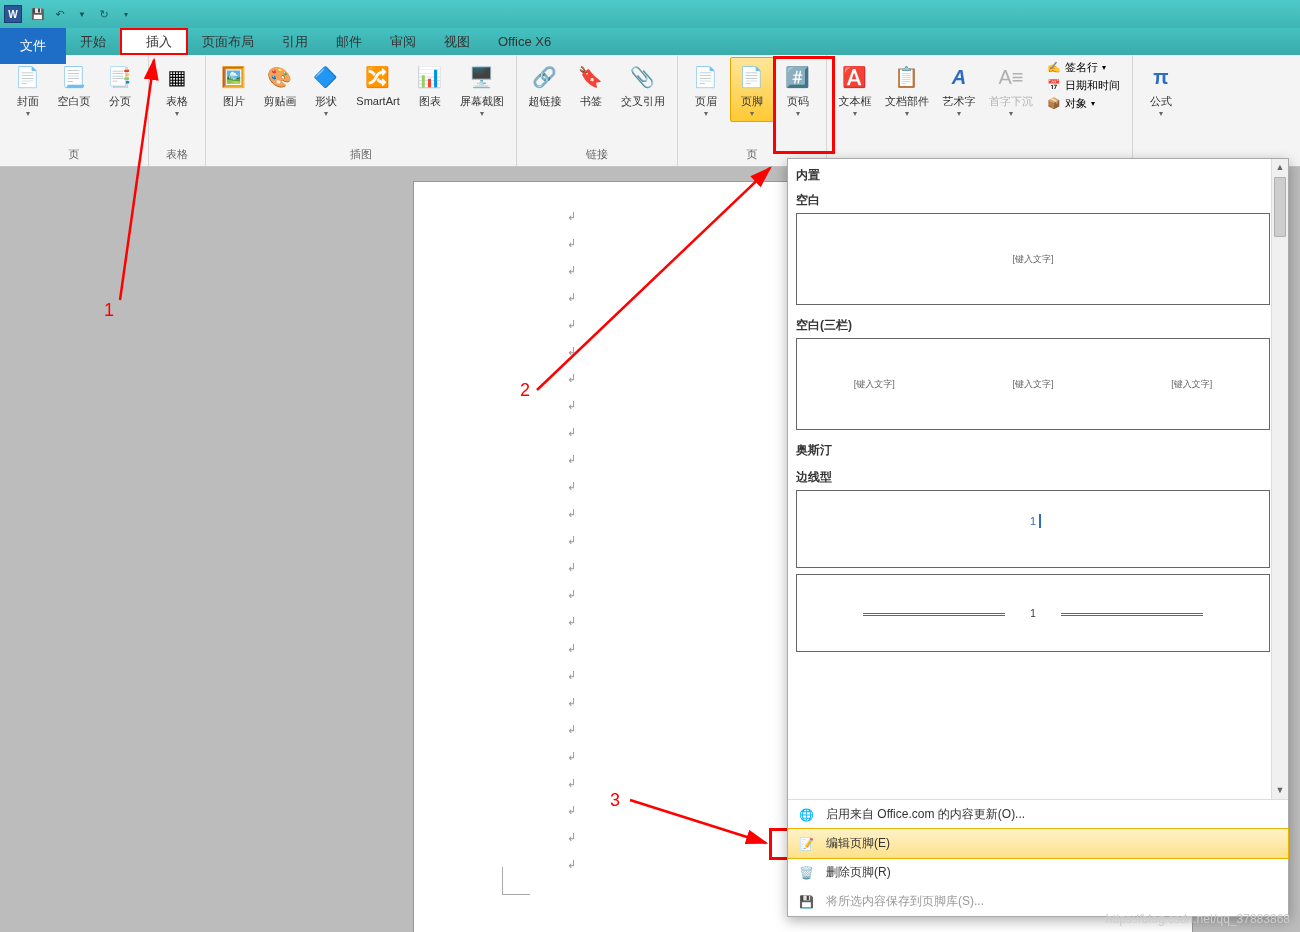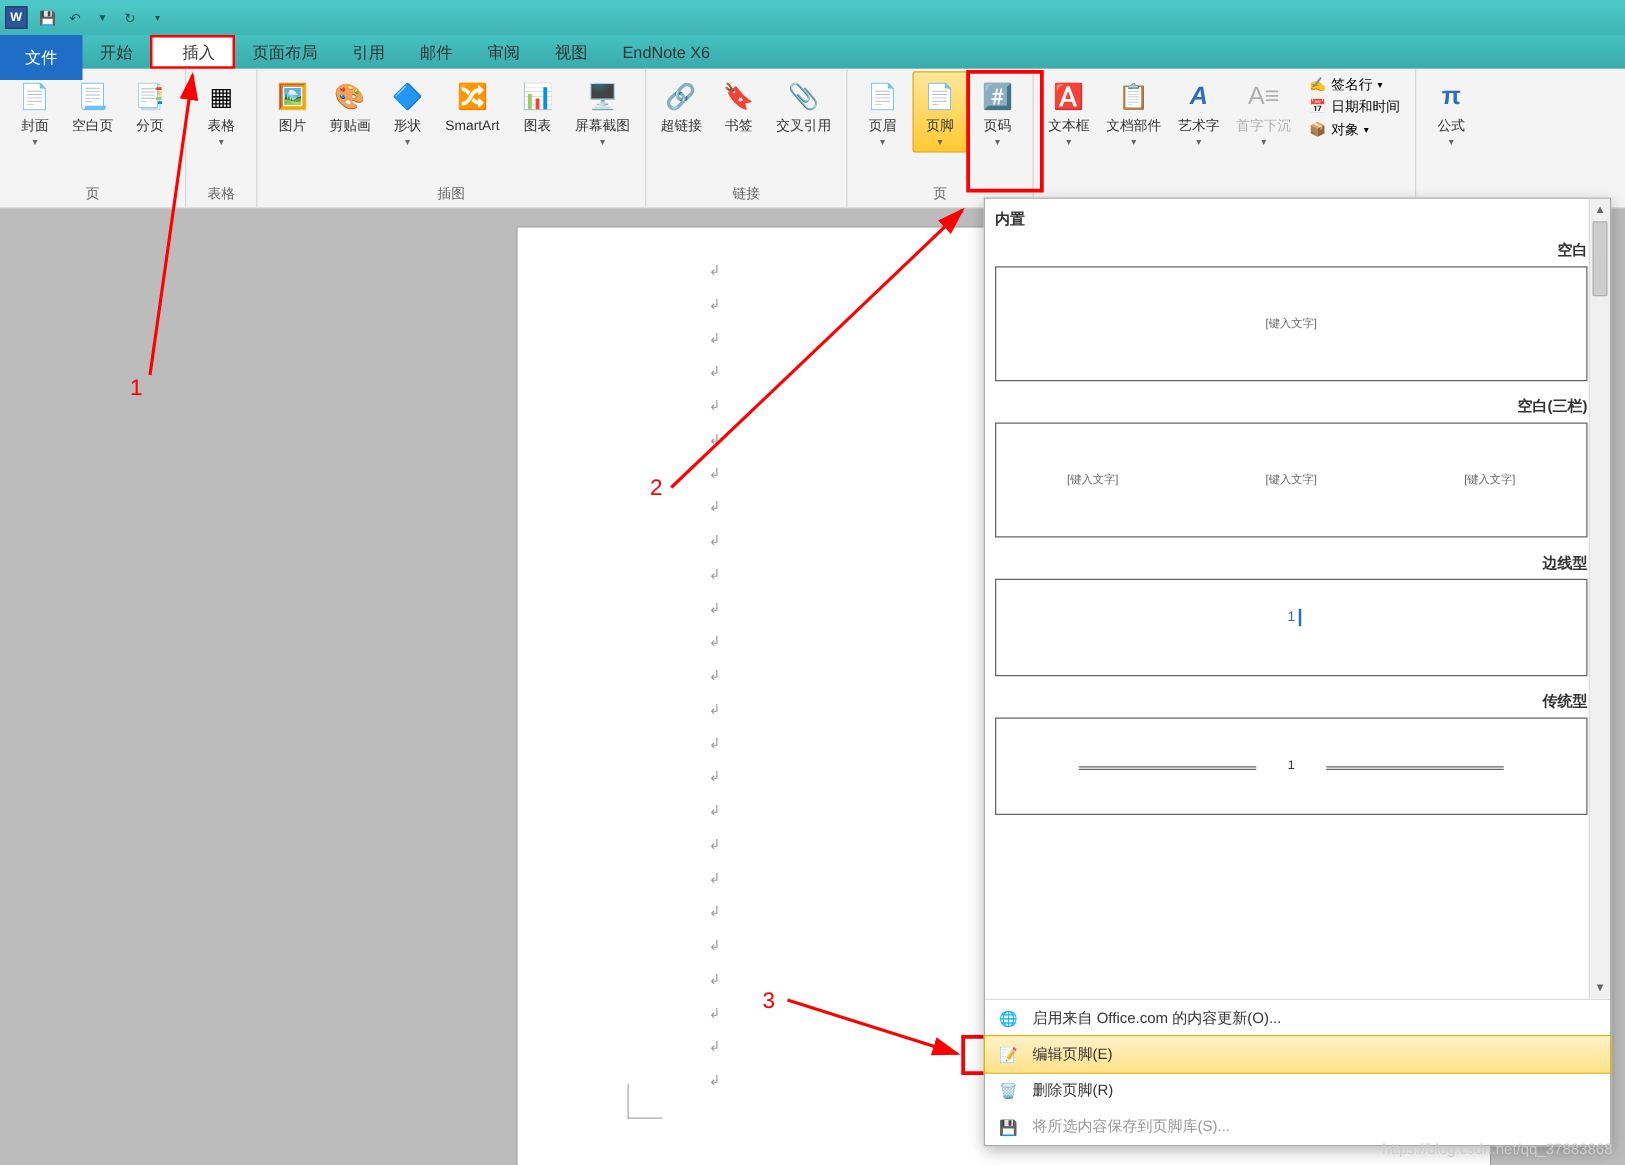--- a/index.html
+++ b/index.html
@@ -40,21 +40,21 @@
 .doc-page { position: absolute; left: 413px; top: 14px; width: 780px; height: 900px; background: #fff; border: 1px solid #999; }
 .doc-page .para { position: absolute; left: 153px; font-size: 11px; color: #999; }
 
 
 .gallery { position: absolute; left: 787px; top: 158px; width: 502px; background: #fff; border: 1px solid #aaa; box-shadow: 0 4px 12px rgba(0,0,0,.3); z-index: 10; }
 .gallery-scroll { height: 640px; overflow: hidden; position: relative; padding: 4px 18px 4px 8px; }
 .gallery-scrollbar { position: absolute; right: 0; top: 0; bottom: 0; width: 17px; background: #f0f0f0; border-left: 1px solid #ddd; }
 .gallery-scrollbar .thumb { position: absolute; top: 18px; left: 2px; right: 2px; height: 60px; background: #cdcdcd; border: 1px solid #b0b0b0; border-radius: 1px; }
 .gallery-scrollbar .arr { position: absolute; left: 0; right: 0; height: 17px; font-size: 9px; text-align: center; color: #666; line-height: 17px; }
 .gal-cat { font-size: 12px; font-weight: bold; color: #333; padding: 4px 0 2px; }
-.gal-name { font-size: 12px; font-weight: bold; color: #333; padding: 6px 0 4px; text-align: right; }
+.gal-name { font-size: 12px; font-weight: bold; color: #333; padding: 6px 0 4px; }
 .gal-item { border: 1px solid #666; background: #fff; margin-bottom: 6px; position: relative; }
 .gal-bottom { border-top: 1px solid #ddd; }
 .gal-menuitem { display: flex; align-items: center; padding: 6px 10px; font-size: 12px; color: #333; gap: 10px; cursor: pointer; }
 .gal-menuitem.hover { background: linear-gradient(#fff2c9, #ffe18a); border: 1px solid #e5b200; margin: -1px; }
 .gal-menuitem .micon { width: 18px; height: 16px; font-size: 12px; display: inline-flex; align-items: center; justify-content: center; }
 
 
 .anno { position: absolute; pointer-events: none; z-index: 20; }
 .anno-num { color: red; font-size: 18px; font-weight: 500; }
 svg.arrow { position: absolute; pointer-events: none; z-index: 19; }
@@ -77,21 +77,21 @@
 
 <div class="tabs">
   <div class="tab file">文件</div>
   <div class="tab">开始</div>
   <div class="tab active highlight-red">插入</div>
   <div class="tab">页面布局</div>
   <div class="tab">引用</div>
   <div class="tab">邮件</div>
   <div class="tab">审阅</div>
   <div class="tab">视图</div>
-  <div class="tab">EndNote X6</div>
+  <div class="tab">Office X6</div>
 </div>
 
 <div class="ribbon">
   <div class="group">
     <div class="group-items">
       <div class="rbtn">
           <div class="icon">📄</div>
           <div class="lbl">封面</div>
           <div class="drop">▾</div>
         </div>
@@ -275,26 +275,26 @@
     <div class="gal-name">空白</div>
     <div class="gal-item" style="height:92px">
       <div style="position:absolute;left:50%;top:50%;transform:translate(-50%,-50%);font-size:9px;color:#666">[键入文字]</div>
     </div>
     <div class="gal-name">空白(三栏)</div>
     <div class="gal-item" style="height:92px">
       <div style="position:absolute;left:12%;top:50%;transform:translateY(-50%);font-size:9px;color:#666">[键入文字]</div>
       <div style="position:absolute;left:50%;top:50%;transform:translate(-50%,-50%);font-size:9px;color:#666">[键入文字]</div>
       <div style="position:absolute;right:12%;top:50%;transform:translateY(-50%);font-size:9px;color:#666">[键入文字]</div>
     </div>
+    <div class="gal-name">奥斯汀</div>
     <div class="gal-name">边线型</div>
     <div class="gal-item" style="height:78px">
       <div style="position:absolute;left:50%;top:40%;transform:translate(-50%,-50%);font-size:11px;color:#2b6cc4">1</div>
       <div style="position:absolute;left:50%;top:40%;transform:translate(6px,-50%);width:2px;height:14px;background:#2b6cc4"></div>
     </div>
-    <div class="gal-name">传统型</div>
     <div class="gal-item" style="height:78px">
       <div style="position:absolute;left:14%;right:56%;top:50%;border-top:3px double #666"></div>
       <div style="position:absolute;left:50%;top:50%;transform:translate(-50%,-50%);font-size:10px;color:#333">1</div>
       <div style="position:absolute;left:56%;right:14%;top:50%;border-top:3px double #666"></div>
     </div>
     <div class="gallery-scrollbar">
       <div class="arr" style="top:0">▲</div>
       <div class="thumb"></div>
       <div class="arr" style="bottom:0">▼</div>
     </div>

